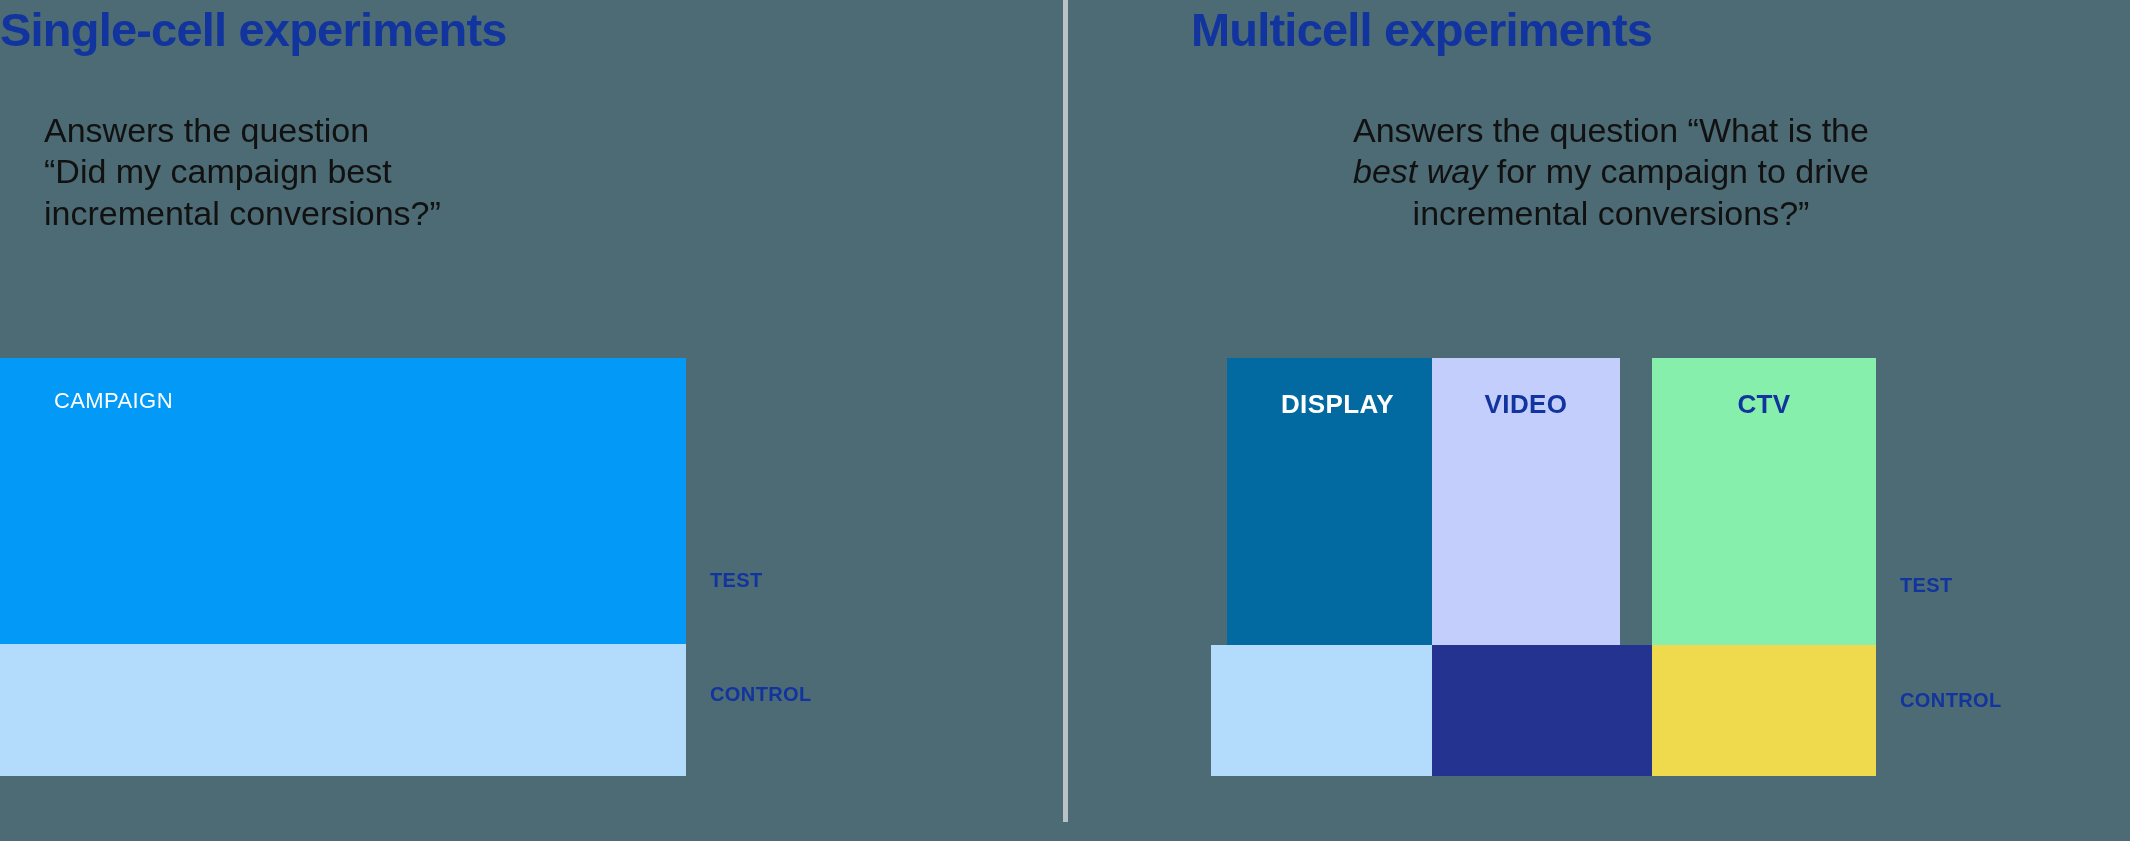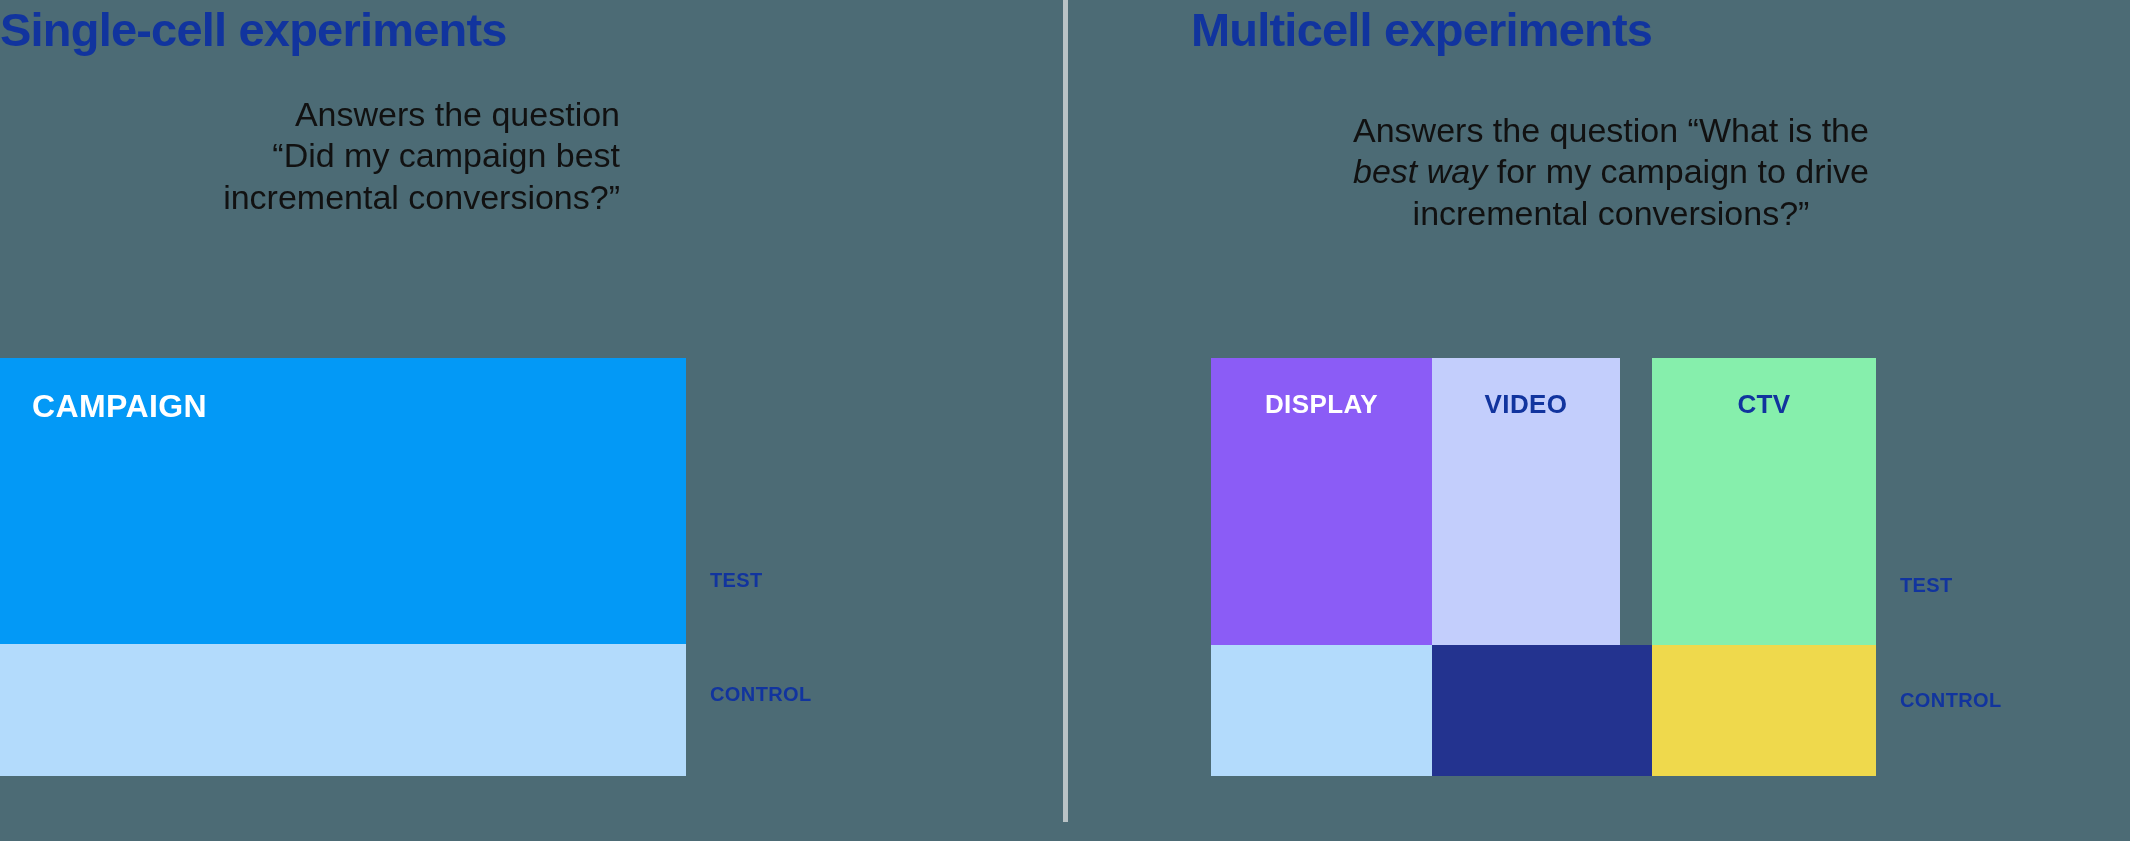--- a/index.html
+++ b/index.html
@@ -27,21 +27,21 @@
   .divider {
     position: absolute;
     left: 1063px;
     top: 0px;
     width: 5px;
     height: 822px;
     background: #b9c3c6;
   }
 
   
-  .panel { position: absolute; top: 0; height: 841px; text-align: right; }
+  .panel { position: absolute; top: 0; height: 841px; }
   .panel-left  { left: 0px;    width: 1063px; }
   .panel-right { left: 1068px; width: 1062px; }
 
   
   .heading {
     color: #11349e;
     font-size: 47px;
     font-weight: bold;
     letter-spacing: -0.8px;
     line-height: 1.0;
@@ -51,21 +51,21 @@
   .heading-right { position: absolute; left: 143px; top: 6px; }
 
   
   .subcopy {
     color: #111111;
     font-size: 34px;
     line-height: 1.22;
     font-weight: 400;
   }
   .subcopy em { font-style: italic; }
-  .subcopy-left  { position: absolute; left: 0px;   top: 94px; width: 620px; }
+  .subcopy-left  { position: absolute; left: 0px;   top: 110px; width: 620px; padding-left: 44px; }
   .subcopy-right { position: absolute; left: 143px; top: 110px; width: 800px; }
 
   
   .diagram-left {
     position: absolute;
     left: 0px;
     top: 358px;
     width: 686px;
     height: 418px;
   }
@@ -78,25 +78,26 @@
   }
   .bar-control-left {
     position: absolute;
     left: 0; top: 286px;
     width: 686px;
     height: 132px;
     background: #b3dbfc;
   }
   .cell-label {
     position: absolute;
-    font-size: 32px;
-    font-weight: bold;
+    font-size: 22px;
+    font-weight: normal;
     letter-spacing: 0.4px;
     line-height: 1;
     white-space: nowrap;
+    margin-left: 22px;
   }
   .label-campaign {
     left: 32px;
     top: 32px;
     color: #ffffff;
   }
 
   
   .legend {
     position: absolute;
@@ -113,21 +114,21 @@
   
   .diagram-right {
     position: absolute;
     left: 1211px;
     top: 358px;
     width: 665px;
     height: 418px;
   }
   .grid-cell { position: absolute; }
 
-  .cell-display-test  { left: 0px;   top: 0px;   width: 221px; height: 287px; background: #8b5cf6; }
+  .cell-display-test  { left: 16px;   top: 0px;   width: 221px; height: 287px; background: #0369a1; }
   .cell-video-test    { left: 221px; top: 0px;   width: 188px; height: 287px; background: #c3cefc; }
   .cell-ctv-test      { left: 441px; top: 0px;   width: 224px; height: 287px; background: #86efac; }
 
   .cell-display-ctrl  { left: 0px;   top: 287px; width: 221px; height: 131px; background: #b3dbfc; }
   .cell-video-ctrl    { left: 221px; top: 287px; width: 220px; height: 131px; background: #23338f; }
   .cell-ctv-ctrl      { left: 441px; top: 287px; width: 224px; height: 131px; background: #efd94c; }
 
   .cell-title {
     position: absolute;
     top: 33px;

